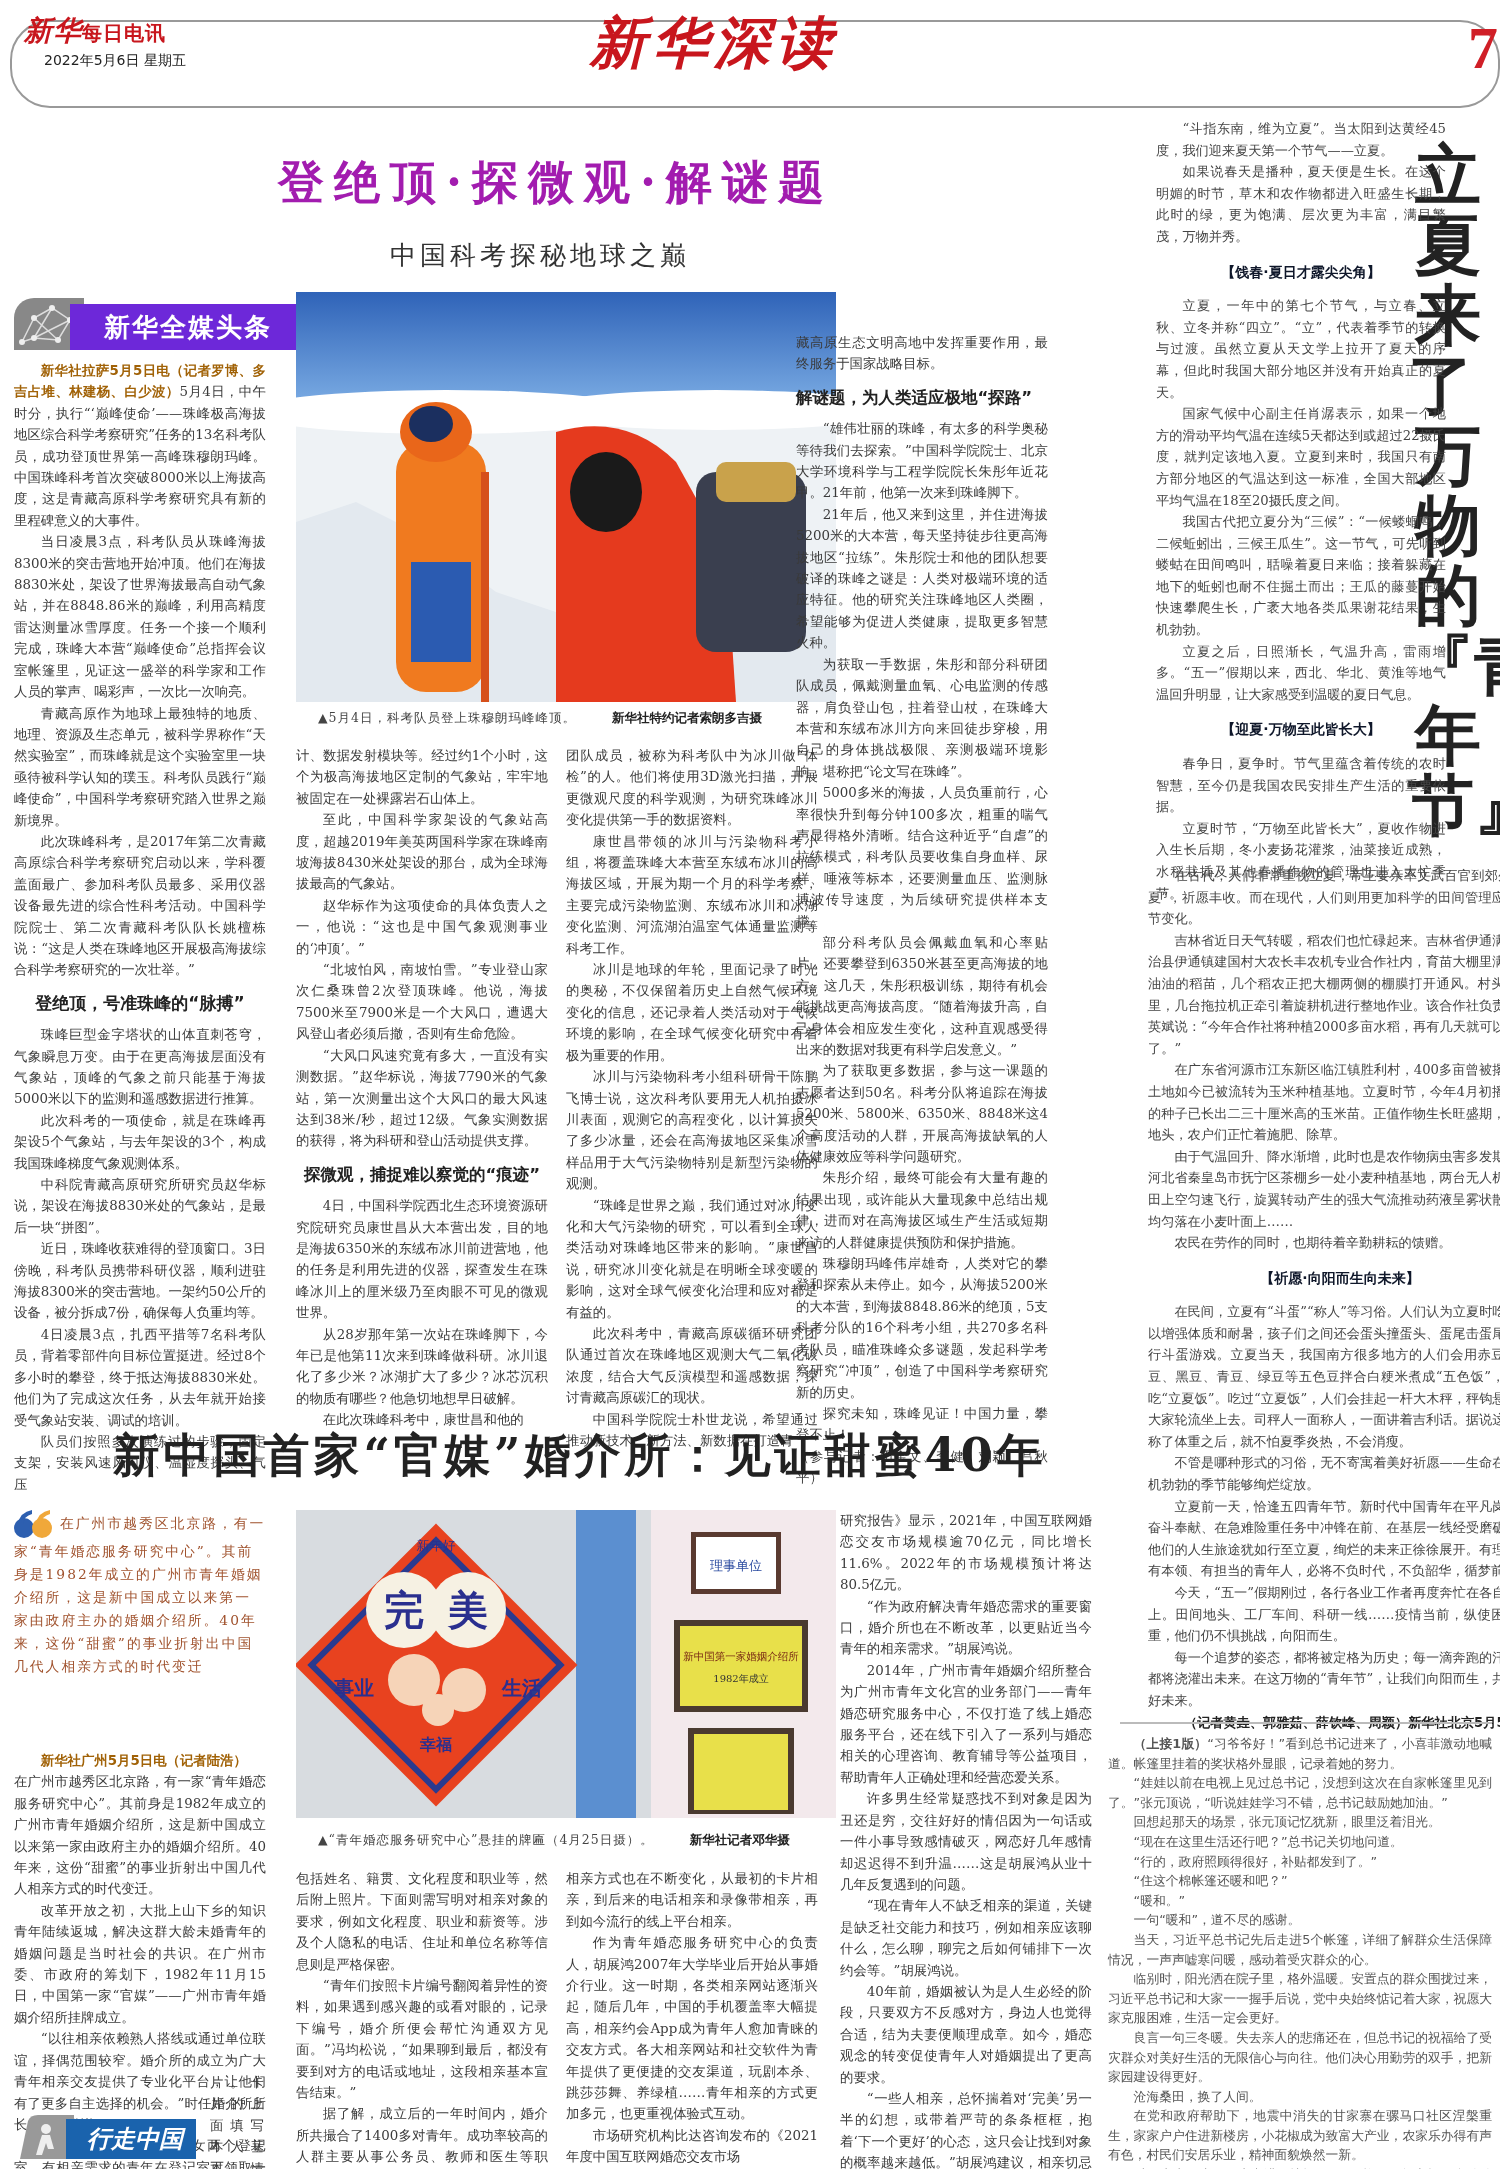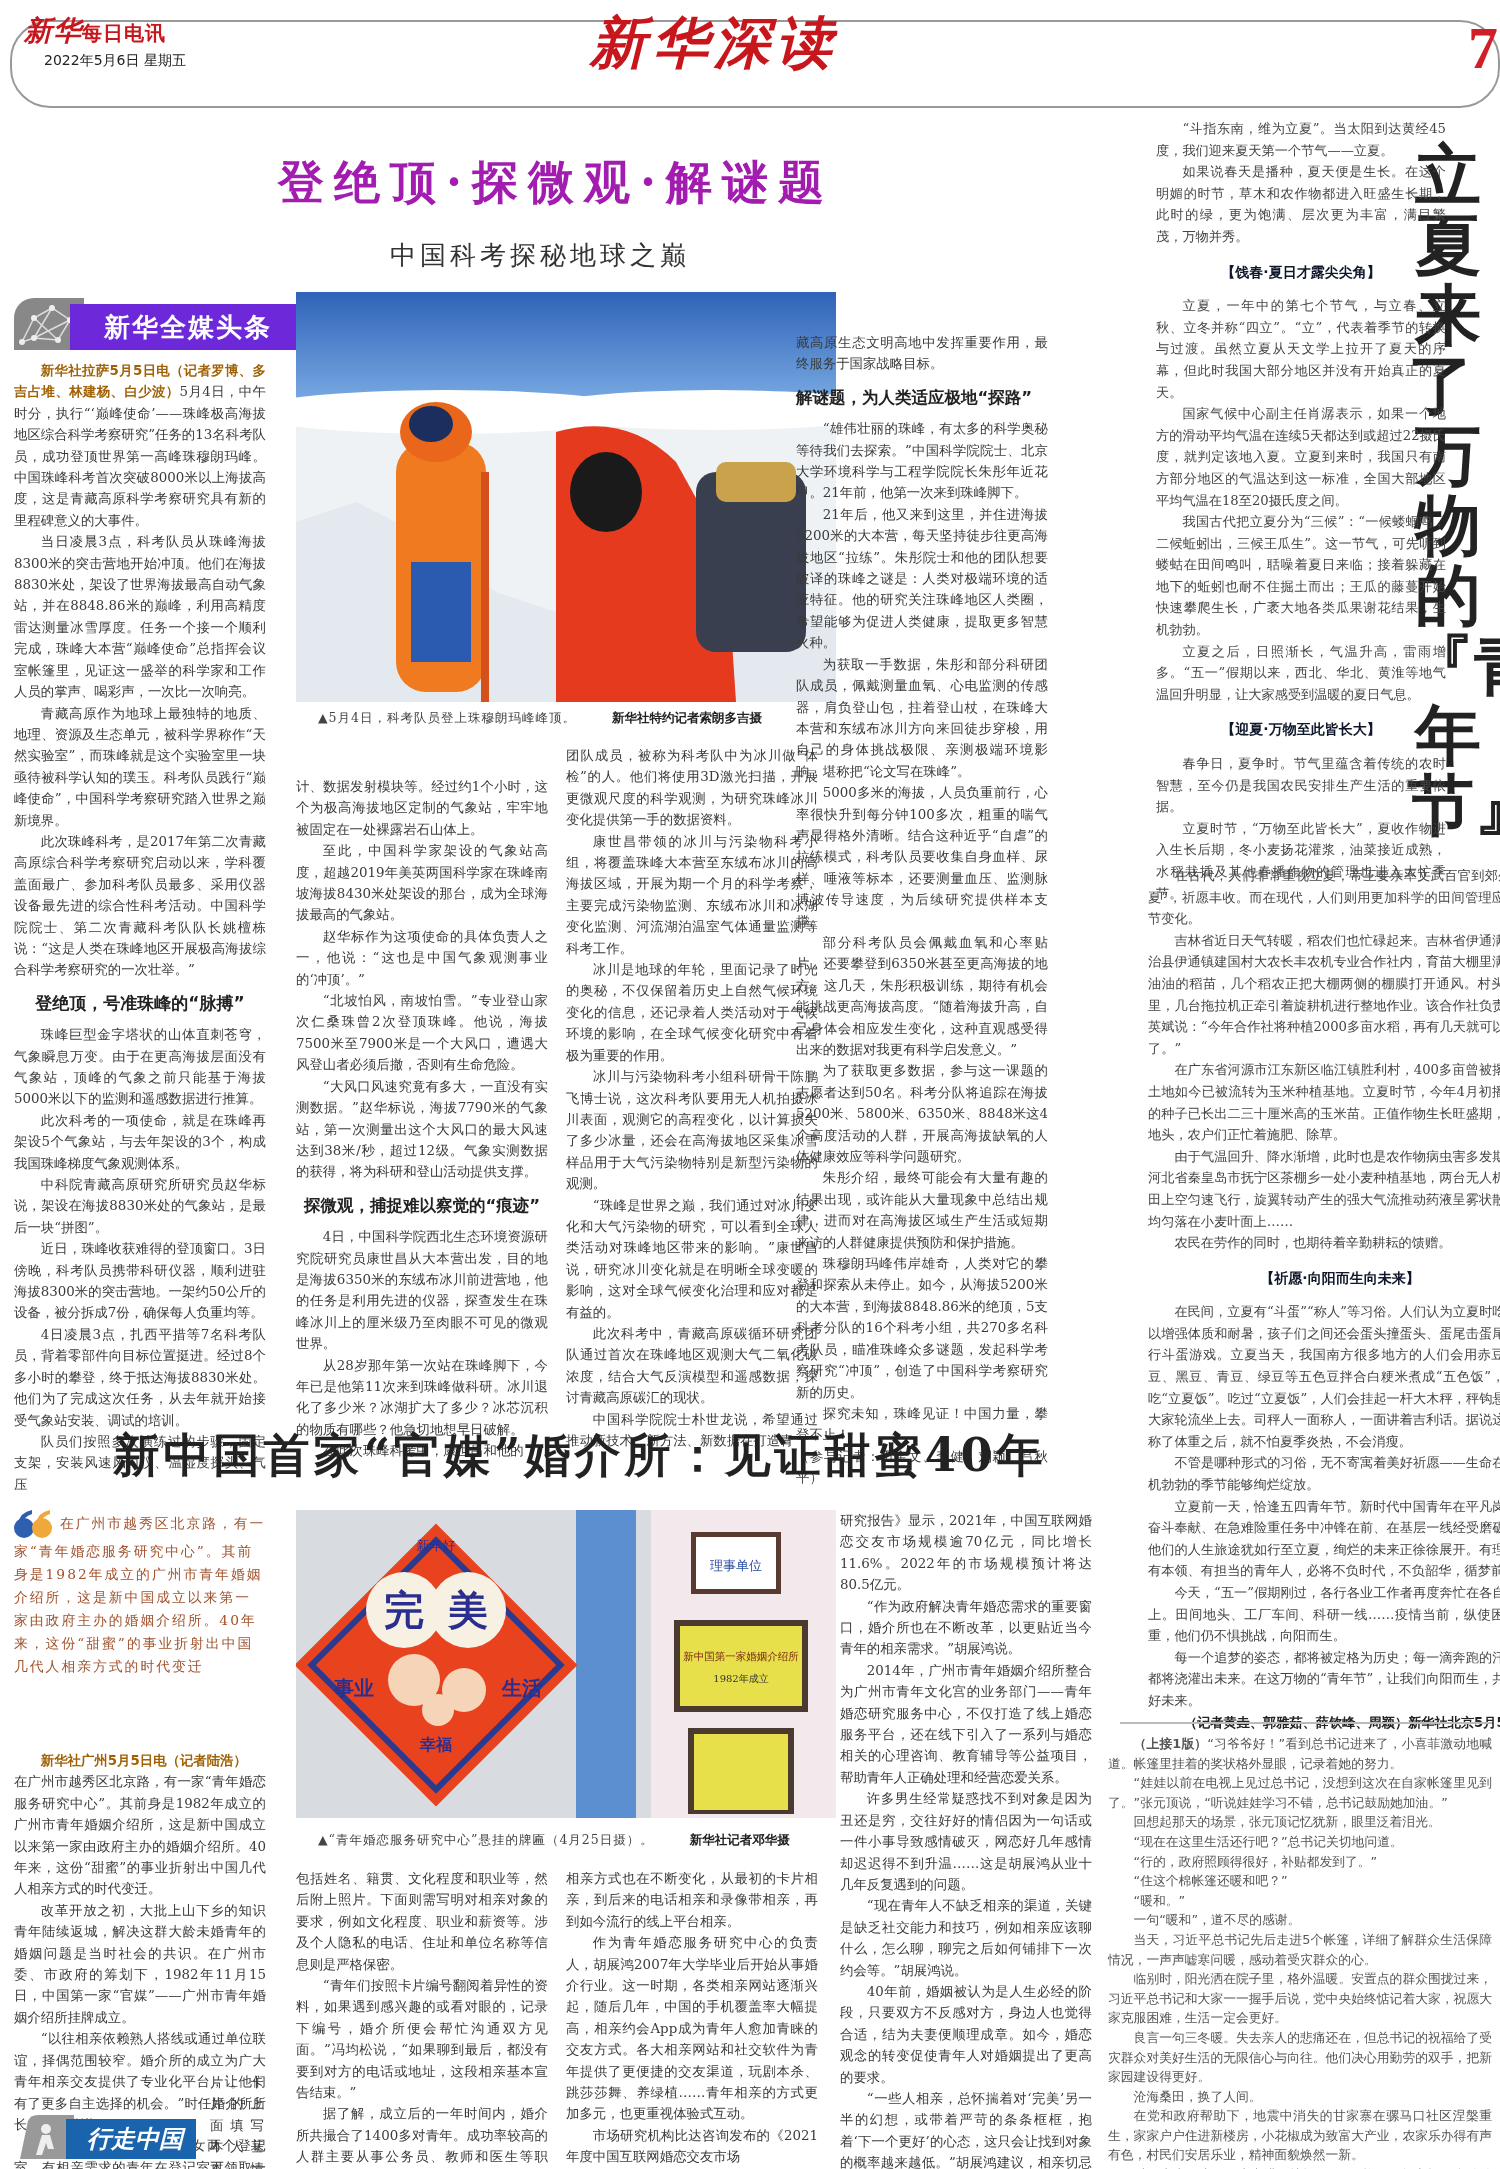--- a/index.html
+++ b/index.html
@@ -102,21 +102,21 @@
     <path d="M260 140 Q330 120 380 170 L430 260 L440 410 L260 410 Z" fill="#e53a1e"></path>
     <ellipse cx="310" cy="200" rx="36" ry="40" fill="#1a1a1a"></ellipse>
     <rect x="400" y="180" width="110" height="180" rx="20" fill="#3a3f4f"></rect>
     <rect x="420" y="170" width="80" height="40" rx="10" fill="#c9a24b"></rect>
   </svg>
 </div>
 <div class="abs cap" style="left:318px;top:710px;width:520px;">
   <span>▲5月4日，科考队员登上珠穆朗玛峰峰顶。</span><b>新华社特约记者索朗多吉摄</b>
 </div>
 
-<div class="abs col" style="left:296px;top:745px;width:252px;margin-top:31px;">
+<div class="abs col" style="left:296px;top:745px;width:252px;">
   <p class="b0">计、数据发射模块等。经过约1个小时，这个为极高海拔地区定制的气象站，牢牢地被固定在一处裸露岩石山体上。</p>
   <p>至此，中国科学家架设的气象站高度，超越2019年美英两国科学家在珠峰南坡海拔8430米处架设的那台，成为全球海拔最高的气象站。</p>
   <p>赵华标作为这项使命的具体负责人之一，他说：“这也是中国气象观测事业的‘冲顶’。”</p>
   <p>“北坡怕风，南坡怕雪。”专业登山家次仁桑珠曾2次登顶珠峰。他说，海拔7500米至7900米是一个大风口，遭遇大风登山者必须后撤，否则有生命危险。</p>
   <p>“大风口风速究竟有多大，一直没有实测数据。”赵华标说，海拔7790米的气象站，第一次测量出这个大风口的最大风速达到38米/秒，超过12级。气象实测数据的获得，将为科研和登山活动提供支撑。</p>
   <div class="subhead" style="font-size:16.5px">探微观，捕捉难以察觉的“痕迹”</div>
   <p>4日，中国科学院西北生态环境资源研究院研究员康世昌从大本营出发，目的地是海拔6350米的东绒布冰川前进营地，他的任务是利用先进的仪器，探查发生在珠峰冰川上的厘米级乃至肉眼不可见的微观世界。</p>
   <p>从28岁那年第一次站在珠峰脚下，今年已是他第11次来到珠峰做科研。冰川退化了多少米？冰湖扩大了多少？冰芯沉积的物质有哪些？他急切地想早日破解。</p>
   <p>在此次珠峰科考中，康世昌和他的</p>
 </div>

